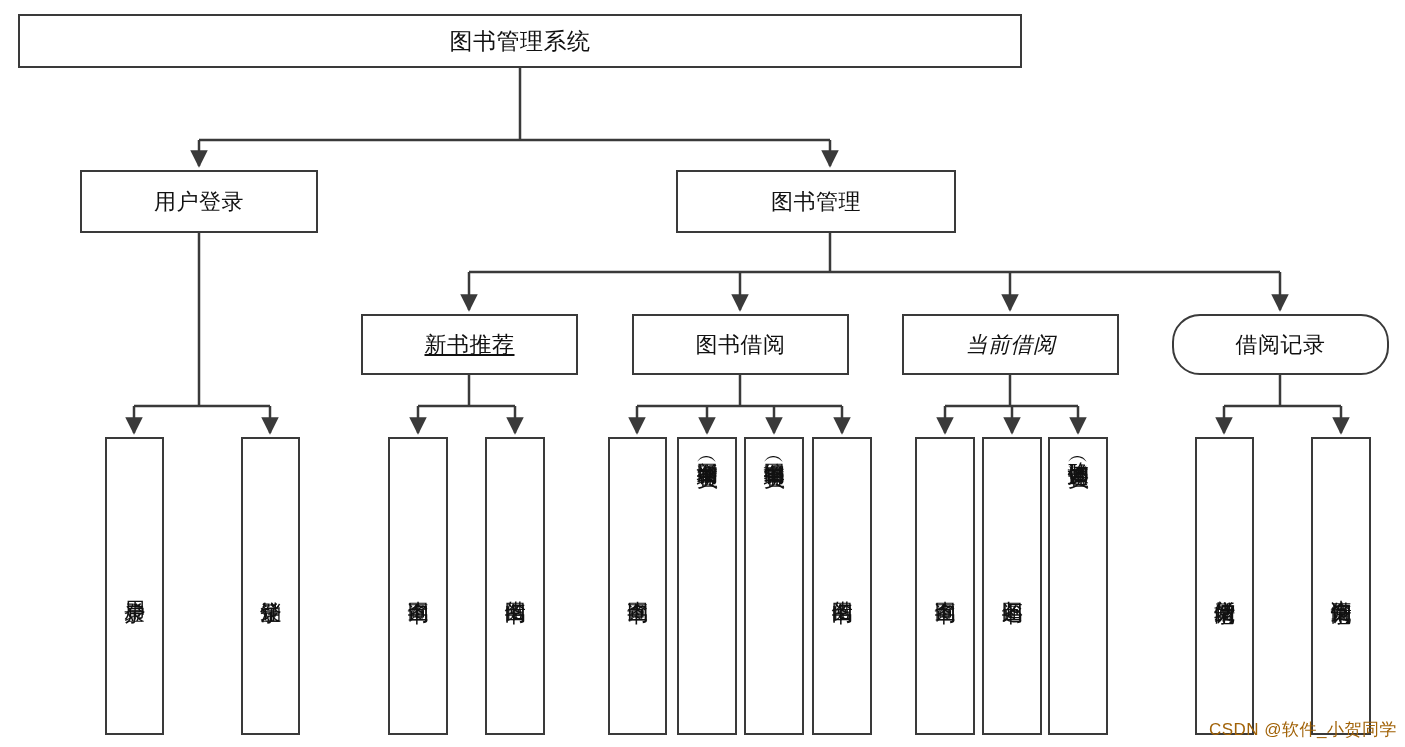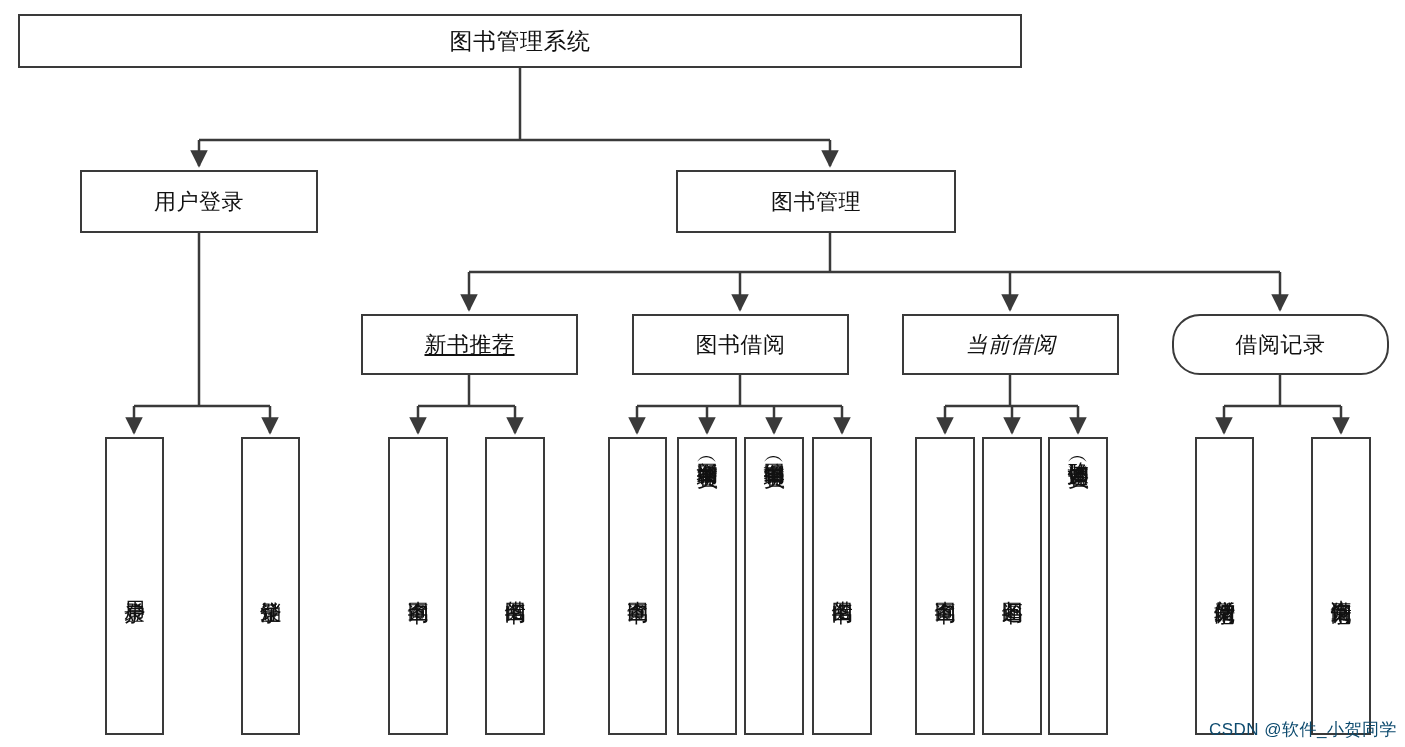--- a/index.html
+++ b/index.html
@@ -65,21 +65,21 @@
   }
   .node.v.centered {
     align-items: center;
     padding-top: 0;
   }
   #watermark {
     position: absolute;
     right: 8px;
     bottom: 6px;
     font-size: 17px;
-    color: #0c4a6e;
+    color: #a16207;
     letter-spacing: 0.5px;
     z-index: 5;
     white-space: nowrap;
   }
 </style>
 </head>
 <body>
 
 <div id="canvas">
 

